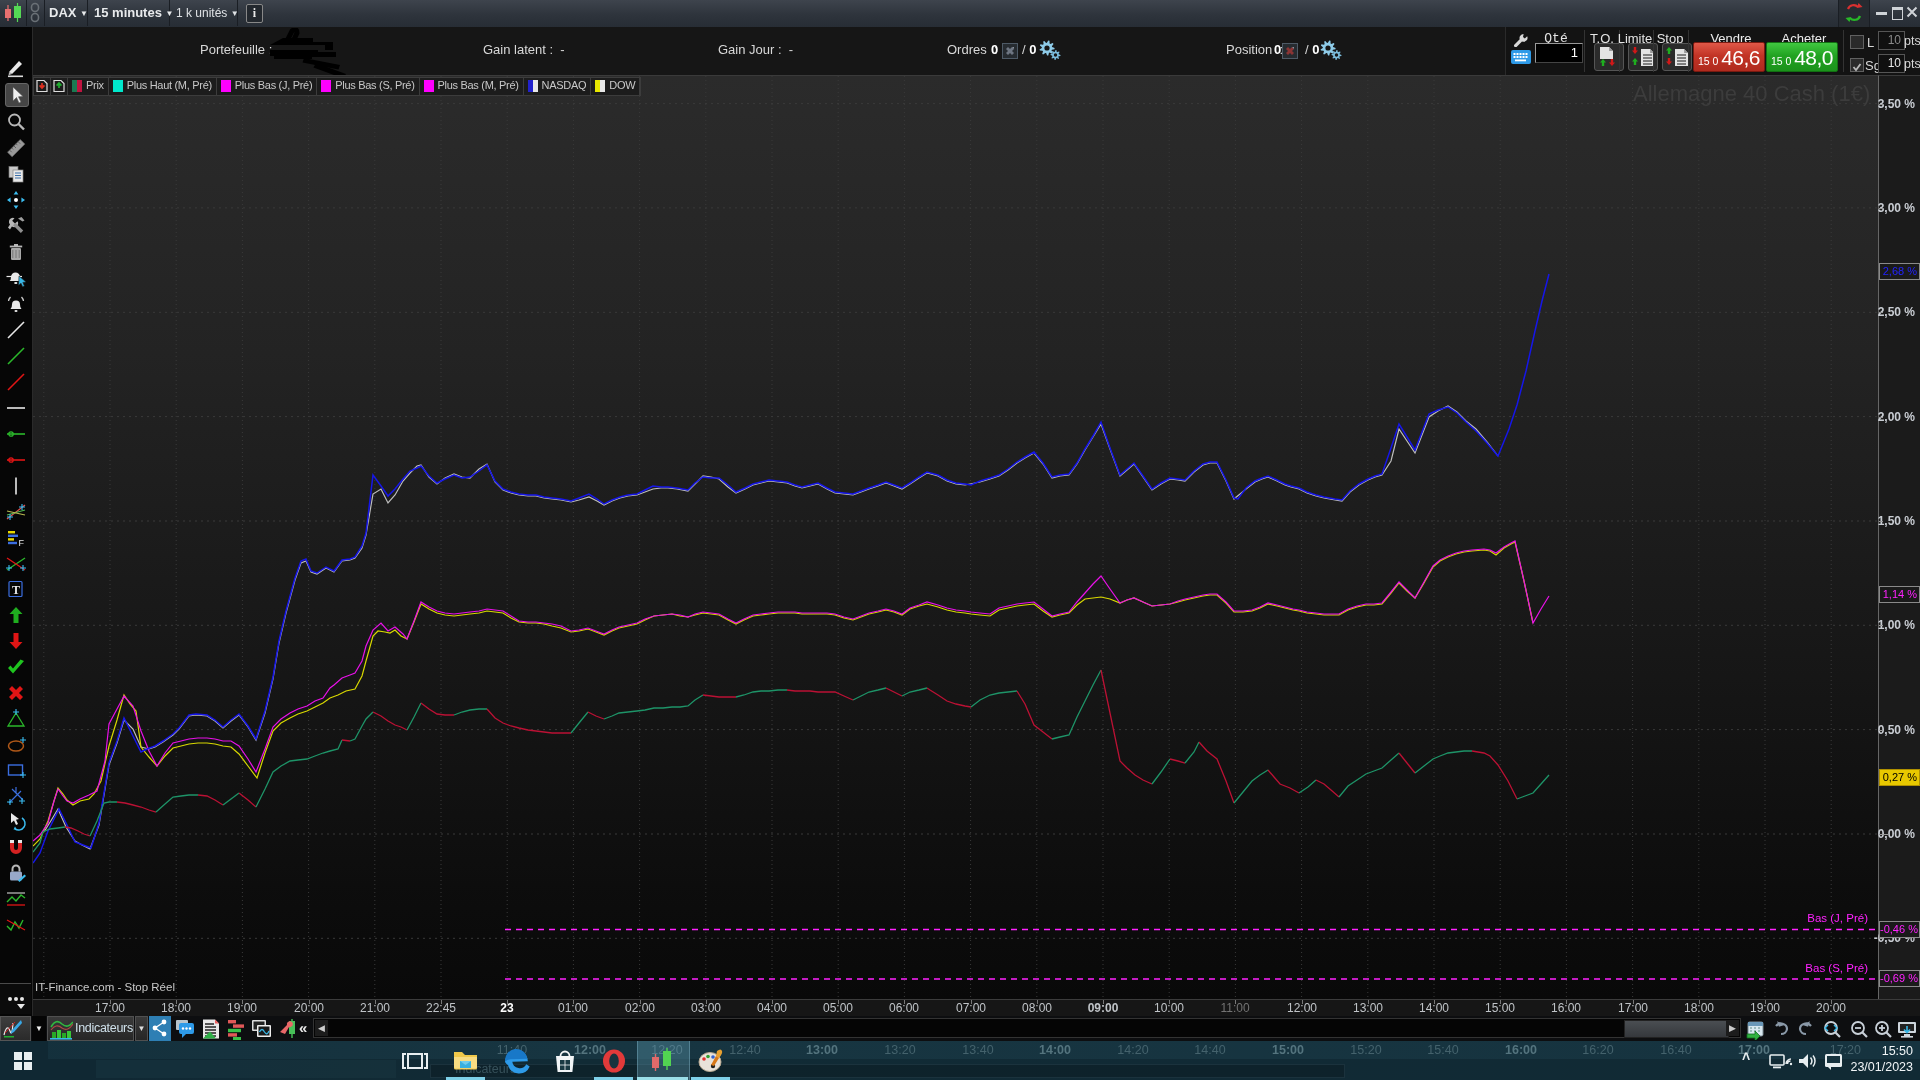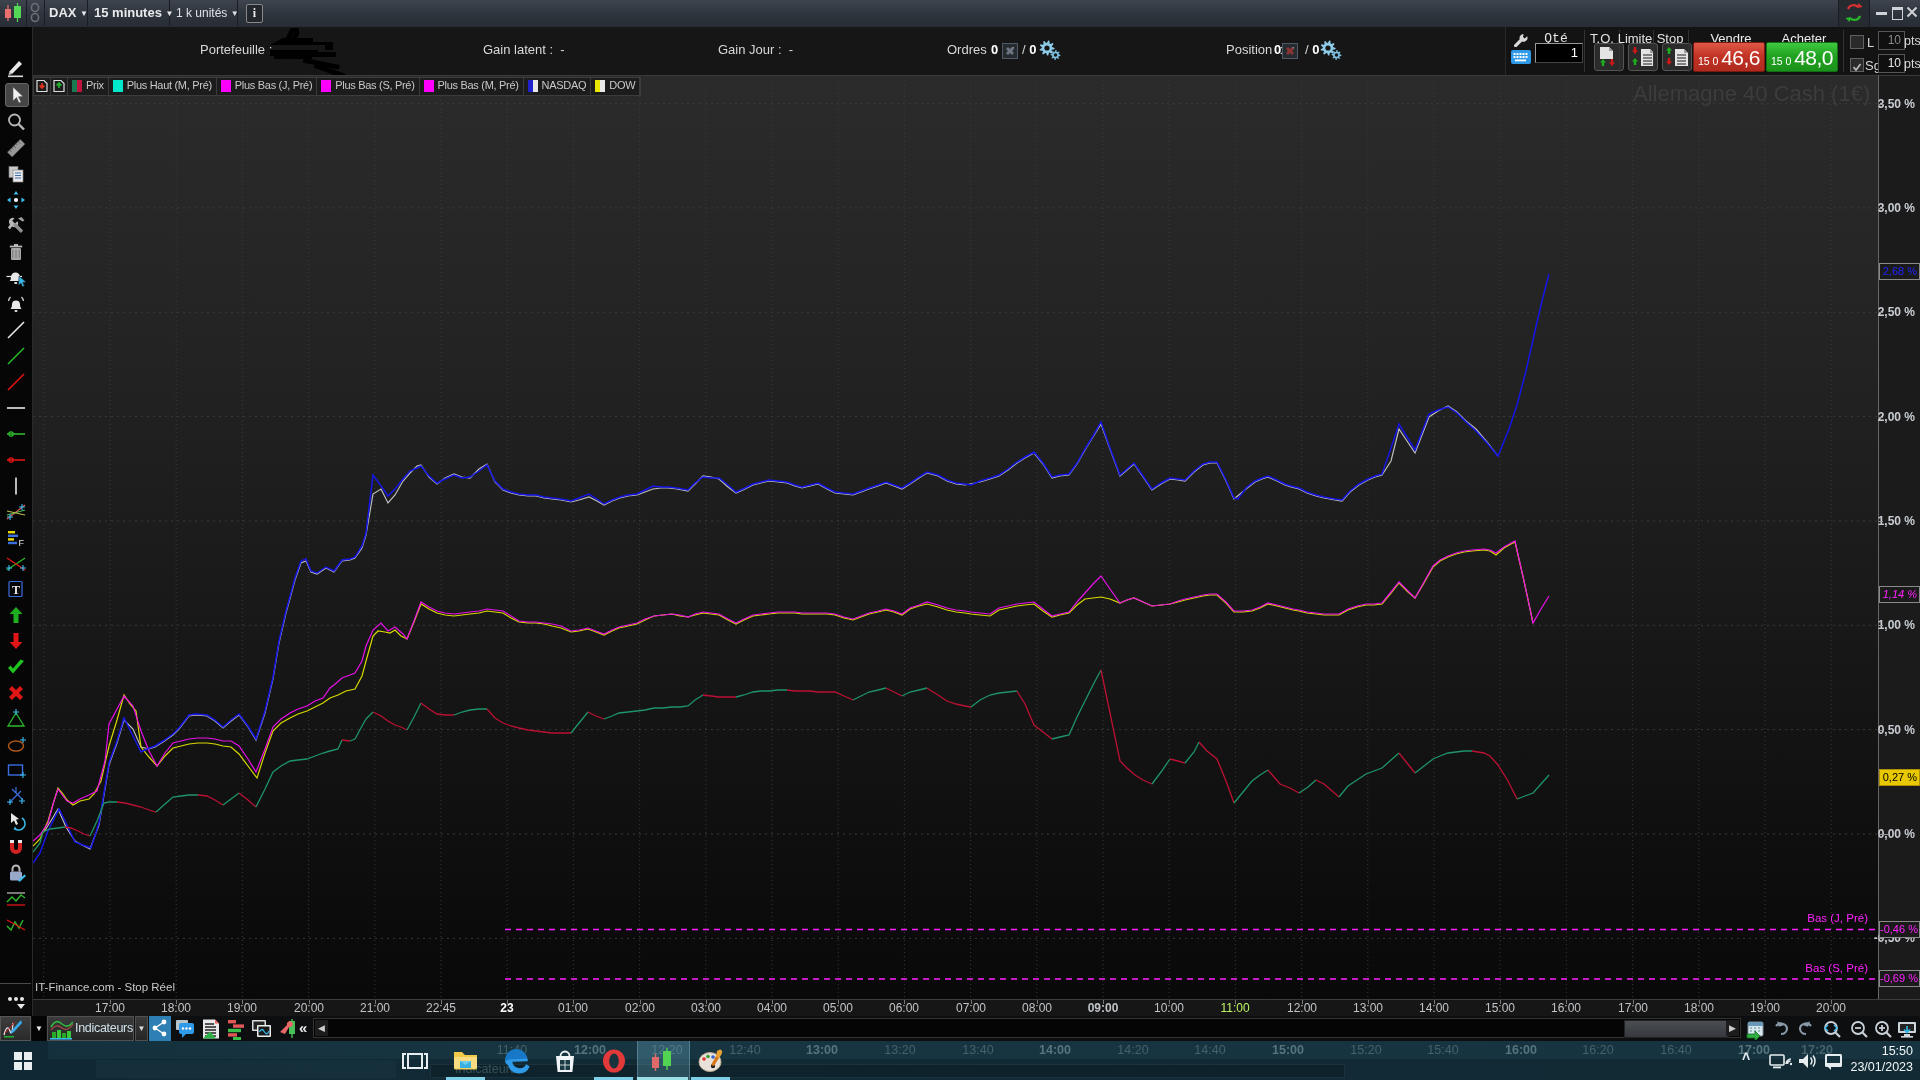--- a/index.html
+++ b/index.html
@@ -434,21 +434,21 @@
     <div style="position:absolute;left:0;top:445px;width:4px;height:1px;background:#999;"></div>
     <div style="position:absolute;right:5px;top:542px;color:#c9cdd3;font-size:12px;font-weight:bold;white-space:nowrap;">1,00 %</div>
     <div style="position:absolute;left:0;top:549px;width:4px;height:1px;background:#999;"></div>
     <div style="position:absolute;right:5px;top:647px;color:#c9cdd3;font-size:12px;font-weight:bold;white-space:nowrap;">0,50 %</div>
     <div style="position:absolute;left:0;top:654px;width:4px;height:1px;background:#999;"></div>
     <div style="position:absolute;right:5px;top:751px;color:#c9cdd3;font-size:12px;font-weight:bold;white-space:nowrap;">0,00 %</div>
     <div style="position:absolute;left:0;top:758px;width:9px;height:1px;background:#999;"></div>
     <div style="position:absolute;right:5px;top:855px;color:#c9cdd3;font-size:12px;font-weight:bold;white-space:nowrap;">-0,50 %</div>
     <div style="position:absolute;left:0;top:862px;width:4px;height:1px;background:#999;"></div>
     <div style="position:absolute;left:0px;top:187px;width:37px;height:15px;background:#1a1a1a;border:1px solid #8a8a8a;color:#2222ff;font-size:11px;text-align:right;line-height:15px;padding-right:2px;white-space:nowrap;">2,68 %</div>
-    <div style="position:absolute;left:0px;top:510px;width:37px;height:15px;background:#1a1a1a;border:1px solid #8a8a8a;color:#ff22ff;font-size:11px;text-align:right;line-height:15px;padding-right:2px;white-space:nowrap;font-style:italic;">1,14 %</div>
+    <div style="position:absolute;left:0px;top:510px;width:37px;height:15px;background:#1a1a1a;border:1px solid #8a8a8a;color:#ff22ff;font-size:11px;text-align:right;line-height:15px;padding-right:2px;white-space:nowrap;">1,14 %</div>
     <div style="position:absolute;left:0px;top:693px;width:37px;height:15px;background:#e8c800;border:1px solid #b09000;color:#000;font-size:11px;text-align:right;line-height:15px;padding-right:2px;white-space:nowrap;">0,27 %</div>
     <div style="position:absolute;left:0px;top:845px;width:37px;height:15px;background:#1a1a1a;border:1px solid #8a8a8a;color:#ff22ff;font-size:11px;text-align:right;line-height:15px;padding-right:2px;white-space:nowrap;">-0,46 %</div>
     <div style="position:absolute;left:0px;top:894px;width:37px;height:15px;background:#1a1a1a;border:1px solid #8a8a8a;color:#ff22ff;font-size:11px;text-align:right;line-height:15px;padding-right:2px;white-space:nowrap;">-0,69 %</div>
 </div>
 <div style="position:absolute;left:33px;top:999px;width:1887px;height:17px;background:#161616;border-top:1px solid #3c3c3c;box-sizing:border-box;">
 <div style="position:absolute;left:77px;top:0px;width:1px;height:4px;background:#777;"></div>
     <div style="position:absolute;left:52px;top:1px;width:50px;text-align:center;color:#c0c4c8;font-size:12px;font-weight:normal;">17:00</div>
     <div style="position:absolute;left:143px;top:0px;width:1px;height:4px;background:#777;"></div>
     <div style="position:absolute;left:118px;top:1px;width:50px;text-align:center;color:#c0c4c8;font-size:12px;font-weight:normal;">18:00</div>
     <div style="position:absolute;left:209px;top:0px;width:1px;height:4px;background:#777;"></div>
@@ -475,21 +475,21 @@
     <div style="position:absolute;left:846px;top:1px;width:50px;text-align:center;color:#c0c4c8;font-size:12px;font-weight:normal;">06:00</div>
     <div style="position:absolute;left:938px;top:0px;width:1px;height:4px;background:#777;"></div>
     <div style="position:absolute;left:913px;top:1px;width:50px;text-align:center;color:#c0c4c8;font-size:12px;font-weight:normal;">07:00</div>
     <div style="position:absolute;left:1004px;top:0px;width:1px;height:4px;background:#777;"></div>
     <div style="position:absolute;left:979px;top:1px;width:50px;text-align:center;color:#c0c4c8;font-size:12px;font-weight:normal;">08:00</div>
     <div style="position:absolute;left:1070px;top:0px;width:1px;height:4px;background:#777;"></div>
     <div style="position:absolute;left:1045px;top:1px;width:50px;text-align:center;color:#c0c4c8;font-size:12px;font-weight:bold;">09:00</div>
     <div style="position:absolute;left:1136px;top:0px;width:1px;height:4px;background:#777;"></div>
     <div style="position:absolute;left:1111px;top:1px;width:50px;text-align:center;color:#c0c4c8;font-size:12px;font-weight:normal;">10:00</div>
     <div style="position:absolute;left:1202px;top:0px;width:1px;height:4px;background:#777;"></div>
-    <div style="position:absolute;left:1177px;top:1px;width:50px;text-align:center;color:#bef264;font-size:12px;font-weight:normal;">11:00</div>
+    <div style="position:absolute;left:1177px;top:1px;width:50px;text-align:center;color:#737373;font-size:12px;font-weight:normal;">11:00</div>
     <div style="position:absolute;left:1269px;top:0px;width:1px;height:4px;background:#777;"></div>
     <div style="position:absolute;left:1244px;top:1px;width:50px;text-align:center;color:#c0c4c8;font-size:12px;font-weight:normal;">12:00</div>
     <div style="position:absolute;left:1335px;top:0px;width:1px;height:4px;background:#777;"></div>
     <div style="position:absolute;left:1310px;top:1px;width:50px;text-align:center;color:#c0c4c8;font-size:12px;font-weight:normal;">13:00</div>
     <div style="position:absolute;left:1401px;top:0px;width:1px;height:4px;background:#777;"></div>
     <div style="position:absolute;left:1376px;top:1px;width:50px;text-align:center;color:#c0c4c8;font-size:12px;font-weight:normal;">14:00</div>
     <div style="position:absolute;left:1467px;top:0px;width:1px;height:4px;background:#777;"></div>
     <div style="position:absolute;left:1442px;top:1px;width:50px;text-align:center;color:#c0c4c8;font-size:12px;font-weight:normal;">15:00</div>
     <div style="position:absolute;left:1533px;top:0px;width:1px;height:4px;background:#777;"></div>
     <div style="position:absolute;left:1508px;top:1px;width:50px;text-align:center;color:#c0c4c8;font-size:12px;font-weight:normal;">16:00</div>
@@ -627,21 +627,21 @@
     <div style="position:absolute;left:1025px;top:2px;width:60px;text-align:center;color:#54747e;font-size:12.5px;font-weight:bold;">14:00</div>
     <div style="position:absolute;left:1103px;top:2px;width:60px;text-align:center;color:#44626c;font-size:12.5px;font-weight:normal;">14:20</div>
     <div style="position:absolute;left:1180px;top:2px;width:60px;text-align:center;color:#44626c;font-size:12.5px;font-weight:normal;">14:40</div>
     <div style="position:absolute;left:1258px;top:2px;width:60px;text-align:center;color:#54747e;font-size:12.5px;font-weight:bold;">15:00</div>
     <div style="position:absolute;left:1336px;top:2px;width:60px;text-align:center;color:#44626c;font-size:12.5px;font-weight:normal;">15:20</div>
     <div style="position:absolute;left:1413px;top:2px;width:60px;text-align:center;color:#44626c;font-size:12.5px;font-weight:normal;">15:40</div>
     <div style="position:absolute;left:1491px;top:2px;width:60px;text-align:center;color:#54747e;font-size:12.5px;font-weight:bold;">16:00</div>
     <div style="position:absolute;left:1568px;top:2px;width:60px;text-align:center;color:#44626c;font-size:12.5px;font-weight:normal;">16:20</div>
     <div style="position:absolute;left:1646px;top:2px;width:60px;text-align:center;color:#44626c;font-size:12.5px;font-weight:normal;">16:40</div>
     <div style="position:absolute;left:1724px;top:2px;width:60px;text-align:center;color:#54747e;font-size:12.5px;font-weight:bold;">17:00</div>
-    <div style="position:absolute;left:1801px;top:2px;width:60px;text-align:left;color:#44626c;font-size:12.5px;font-weight:bold;">17:20</div>
+    <div style="position:absolute;left:1801px;top:2px;width:60px;text-align:right;color:#44626c;font-size:12.5px;font-weight:normal;">17:20</div>
  <div style="position:absolute;left:0;top:18px;width:1920px;height:21px;background:rgba(10,30,40,0.45);"></div>
  <div style="position:absolute;left:430px;top:23px;width:913px;height:12px;background:rgba(8,20,26,0.35);border:1px solid rgba(90,130,145,0.18);"></div>
  <div style="position:absolute;left:96px;top:19px;width:300px;height:18px;background:rgba(30,60,72,0.35);"></div>
  <div style="position:absolute;left:455px;top:21px;color:rgba(150,190,200,0.30);font-size:12.5px;">Indicateurs</div>
  <div style="position:absolute;left:0;top:0;width:48px;height:39px;background:#102833;">
   <svg width="48" height="39">
         <g fill="#e8eef0">
           <rect x="14" y="11" width="8" height="8"></rect>
           <rect x="24" y="11" width="8" height="8"></rect>
           <rect x="14" y="21" width="8" height="8"></rect>

